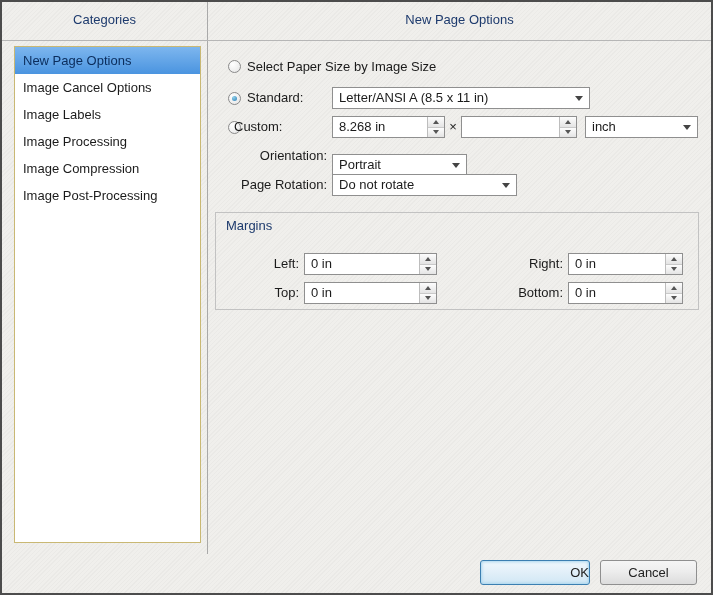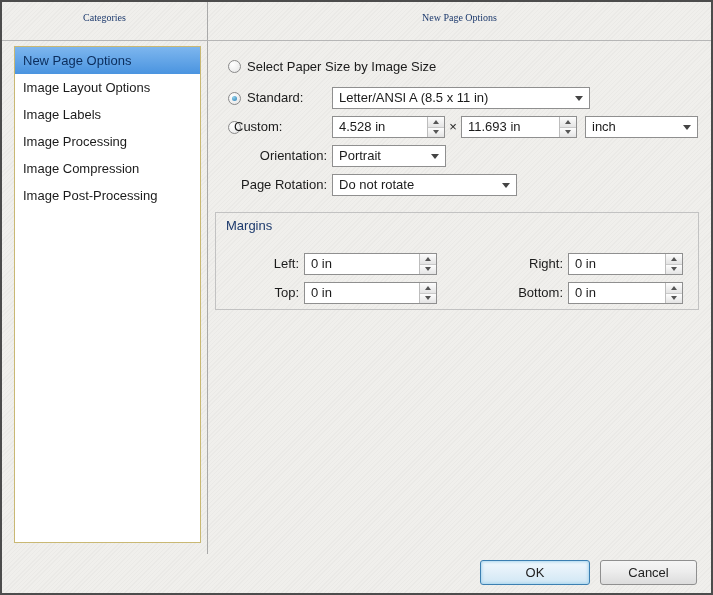--- a/index.html
+++ b/index.html
@@ -3,21 +3,21 @@
 <meta charset="utf-8">
 <style>
   html,body{margin:0;padding:0;background:#d8d8d8;font-family:"Liberation Sans",sans-serif;}
   .dialog{
     position:relative;width:713px;height:595px;box-sizing:border-box;
     border:2px solid #4c4c4c;
     background-color:#f0efec;
     background-image:repeating-linear-gradient(135deg, rgba(0,0,0,0.022) 0 1px, transparent 1px 3px);
     font-size:13px;color:#1b1b1b;overflow:hidden;
   }
-  .hdr{position:absolute;top:10px;font-size:10px;color:#1d3a6d;text-align:center;font-family:Liberation Serif, serif;}
+  .hdr{position:absolute;top:10px;font-size:13px;color:#1d3a6d;text-align:center;}
   .hdr-left{left:0;width:205px;}
   .hdr-right{left:206px;width:503px;}
   .vdiv{position:absolute;left:205px;top:0;width:1px;height:552px;background:#a9a9a9;}
   .hdiv{position:absolute;left:0;top:38px;width:709px;height:1px;background:#b6b6b6;}
 
   .listbox{
     position:absolute;left:12px;top:44px;width:187px;height:497px;box-sizing:border-box;
     background:#fff;border:1px solid #c9b873;
   }
   .li{height:27px;line-height:27px;padding-left:8px;white-space:nowrap;cursor:default;}
@@ -58,36 +58,37 @@
   .group-title{position:absolute;left:10px;top:5px;color:#1d3a6d;}
 
   .btn{
     position:absolute;height:25px;box-sizing:border-box;border-radius:3px;text-align:center;line-height:23px;
     border:1px solid #8f8f8f;background:linear-gradient(#f5f5f5,#ededed 45%,#dcdcdc);cursor:default;color:#222;
   }
   .btn.default{
     border:1px solid #3c7fb1;
     background:linear-gradient(#f1f8fc,#e3f0f9 45%,#d1e7f4);
     box-shadow:inset 0 0 3px 1px #a9d5ee;
+    text-align:right;
   }
   .times{position:absolute;line-height:22px;text-align:center;}
 </style>
 </head>
 <body>
 
 <div class="dialog">
 
   <div class="hdr hdr-left">Categories</div>
   <div class="hdr hdr-right">New Page Options</div>
   <div class="vdiv"></div>
   <div class="hdiv"></div>
 
   <div class="listbox">
     <div class="li selected">New Page Options</div>
-    <div class="li">Image Layout Options</div>
+    <div class="li">Image Cancel Options</div>
     <div class="li">Image Labels</div>
     <div class="li">Image Processing</div>
     <div class="li">Image Compression</div>
     <div class="li">Image Post-Processing</div>
   </div>
 
   <span class="radio" style="left:226px;top:58px;"></span>
   <span class="lbl" style="left:245px;top:54px;">Select Paper Size by Image Size</span>
 
   <span class="radio" style="left:226px;top:90px;">
@@ -95,49 +96,48 @@
     </span>
   <span class="lbl" style="left:245px;top:85px;">Standard:</span>
   <div class="field combo" style="left:330px;top:85px;width:258px;">
     <span class="val">Letter/ANSI A (8.5 x 11 in)</span>
     <span class="arrow"></span>
   </div>
 
   <span class="radio" style="left:226px;top:119px;"></span>
   <span class="lbl" style="left:232px;top:114px;">Custom:</span>
   <div class="field spin" style="left:330px;top:114px;width:113px;">
-    <span class="val">4.528 in</span>
+    <span class="val">8.268 in</span>
     <span class="spin-btns">
       <span class="sb up">
           <i class="tri-up"></i>
         </span>
       <span class="sb down">
           <i class="tri-down"></i>
         </span>
     </span>
   </div>
   <span class="times" style="left:445px;top:114px;width:12px;">×</span>
   <div class="field spin" style="left:459px;top:114px;width:116px;">
-    <span class="val">11.693 in</span>
     <span class="spin-btns">
       <span class="sb up">
           <i class="tri-up"></i>
         </span>
       <span class="sb down">
           <i class="tri-down"></i>
         </span>
     </span>
   </div>
   <div class="field combo" style="left:583px;top:114px;width:113px;">
     <span class="val">inch</span>
     <span class="arrow"></span>
   </div>
 
   <span class="lbl r" style="left:205px;top:143px;width:120px;">Orientation:</span>
-  <div class="field combo" style="left:330px;top:143px;width:114px;">
+  <div class="field combo" style="left:330px;top:152px;width:135px;">
     <span class="val">Portrait</span>
     <span class="arrow"></span>
   </div>
 
   <span class="lbl r" style="left:205px;top:172px;width:120px;">Page Rotation:</span>
   <div class="field combo" style="left:330px;top:172px;width:185px;">
     <span class="val">Do not rotate</span>
     <span class="arrow"></span>
   </div>
 

